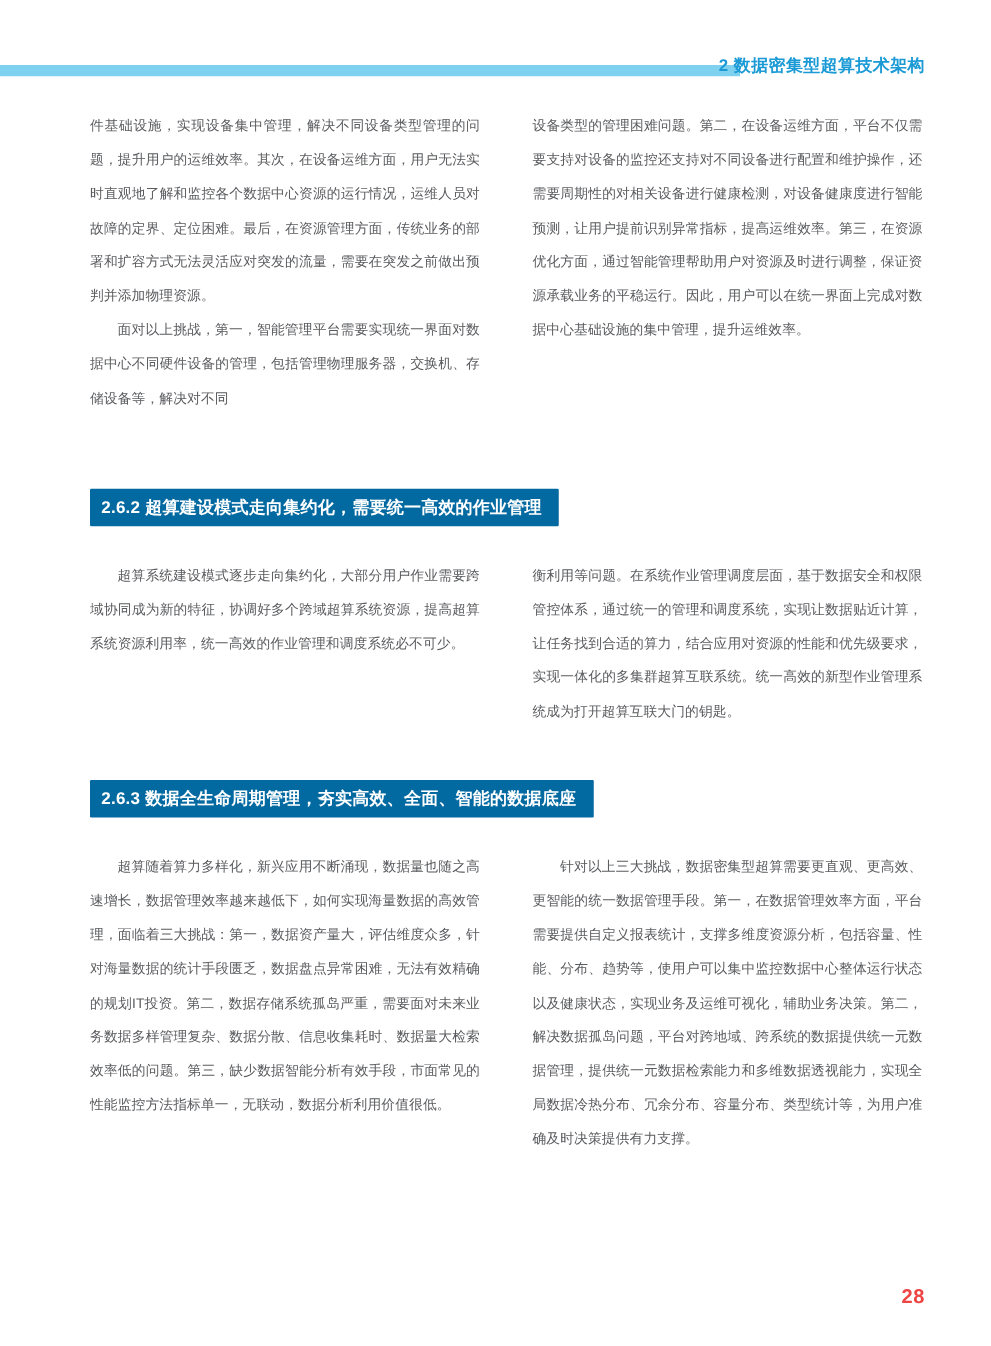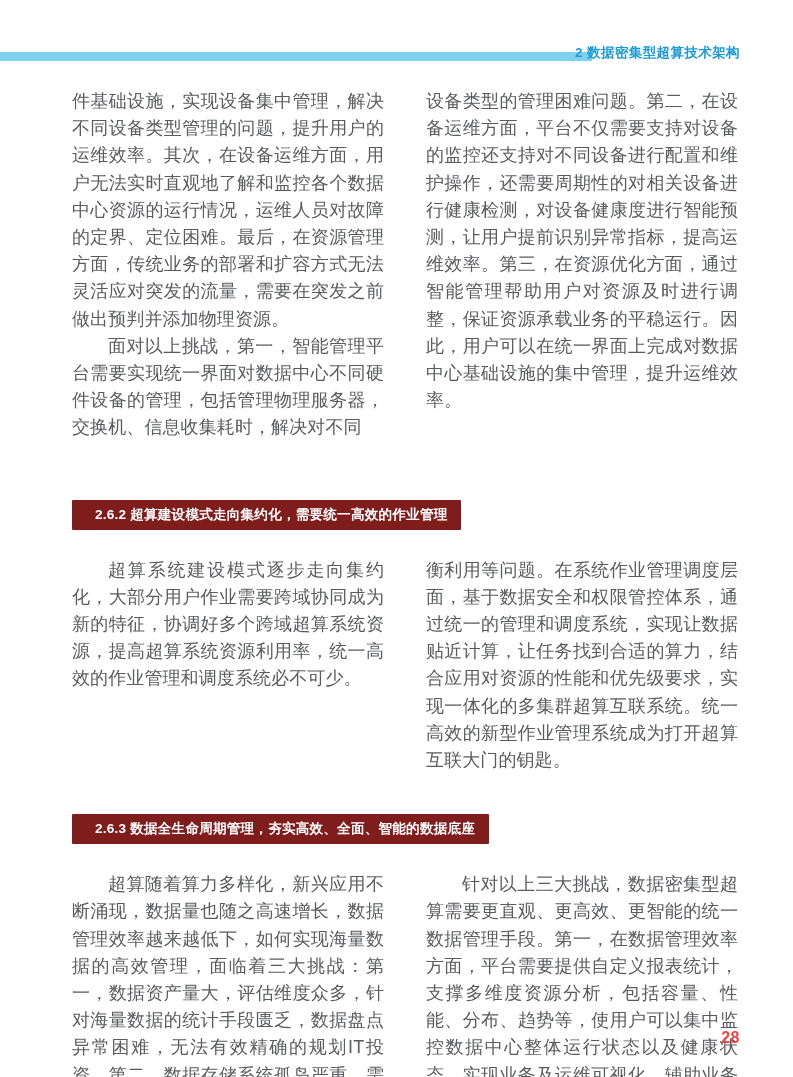--- a/index.html
+++ b/index.html
@@ -60,40 +60,40 @@
     display: flex;
     justify-content: space-between;
     width: 666px;
   }
   .col {
     width: 312px;
   }
 
   p.para {
     margin: 0;
-    font-size: 18px;
+    font-size: 11px;
     line-height: 27.2px;
     text-align: justify;
     text-justify: inter-ideograph;
     color: #5a5b5e;
     letter-spacing: 0.1px;
   }
   p.indent {
     text-indent: 2em;
   }
 
   
   .sec-heading {
     display: inline-block;
-    background: #7f1d1d;
+    background: #0369a1;
     color: #ffffff;
     font-size: 13.6px;
     font-weight: bold;
     line-height: 23px;
-    padding: 3px 14px 4px 23px;
+    padding: 3px 14px 4px 9px;
     letter-spacing: 0.2px;
     white-space: nowrap;
     border-radius: 1px;
   }
   .sec-heading-wrap {
     margin: 0;
   }
 
   .gap-before-h2 { height: 58px; }
   .gap-after-h2  { height: 27px; }
@@ -118,21 +118,21 @@
   <div class="header-rule"></div>
   <div class="header-title">2 数据密集型超算技术架构</div>
 </div>
 
 <div class="content">
 
   <div class="section-block">
     <div class="columns">
       <div class="col">
         <p class="para">件基础设施，实现设备集中管理，解决不同设备类型管理的问题，提升用户的运维效率。其次，在设备运维方面，用户无法实时直观地了解和监控各个数据中心资源的运行情况，运维人员对故障的定界、定位困难。最后，在资源管理方面，传统业务的部署和扩容方式无法灵活应对突发的流量，需要在突发之前做出预判并添加物理资源。</p>
-        <p class="para indent">面对以上挑战，第一，智能管理平台需要实现统一界面对数据中心不同硬件设备的管理，包括管理物理服务器，交换机、信息收集耗时，解决对不同</p>
+        <p class="para indent">面对以上挑战，第一，智能管理平台需要实现统一界面对数据中心不同硬件设备的管理，包括管理物理服务器，交换机、存储设备等，解决对不同</p>
       </div>
       <div class="col">
         <p class="para">设备类型的管理困难问题。第二，在设备运维方面，平台不仅需要支持对设备的监控还支持对不同设备进行配置和维护操作，还需要周期性的对相关设备进行健康检测，对设备健康度进行智能预测，让用户提前识别异常指标，提高运维效率。第三，在资源优化方面，通过智能管理帮助用户对资源及时进行调整，保证资源承载业务的平稳运行。因此，用户可以在统一界面上完成对数据中心基础设施的集中管理，提升运维效率。</p>
       </div>
     </div>
   </div>
 
   <div class="gap-before-h2"></div>
 
   <div class="section-block">

